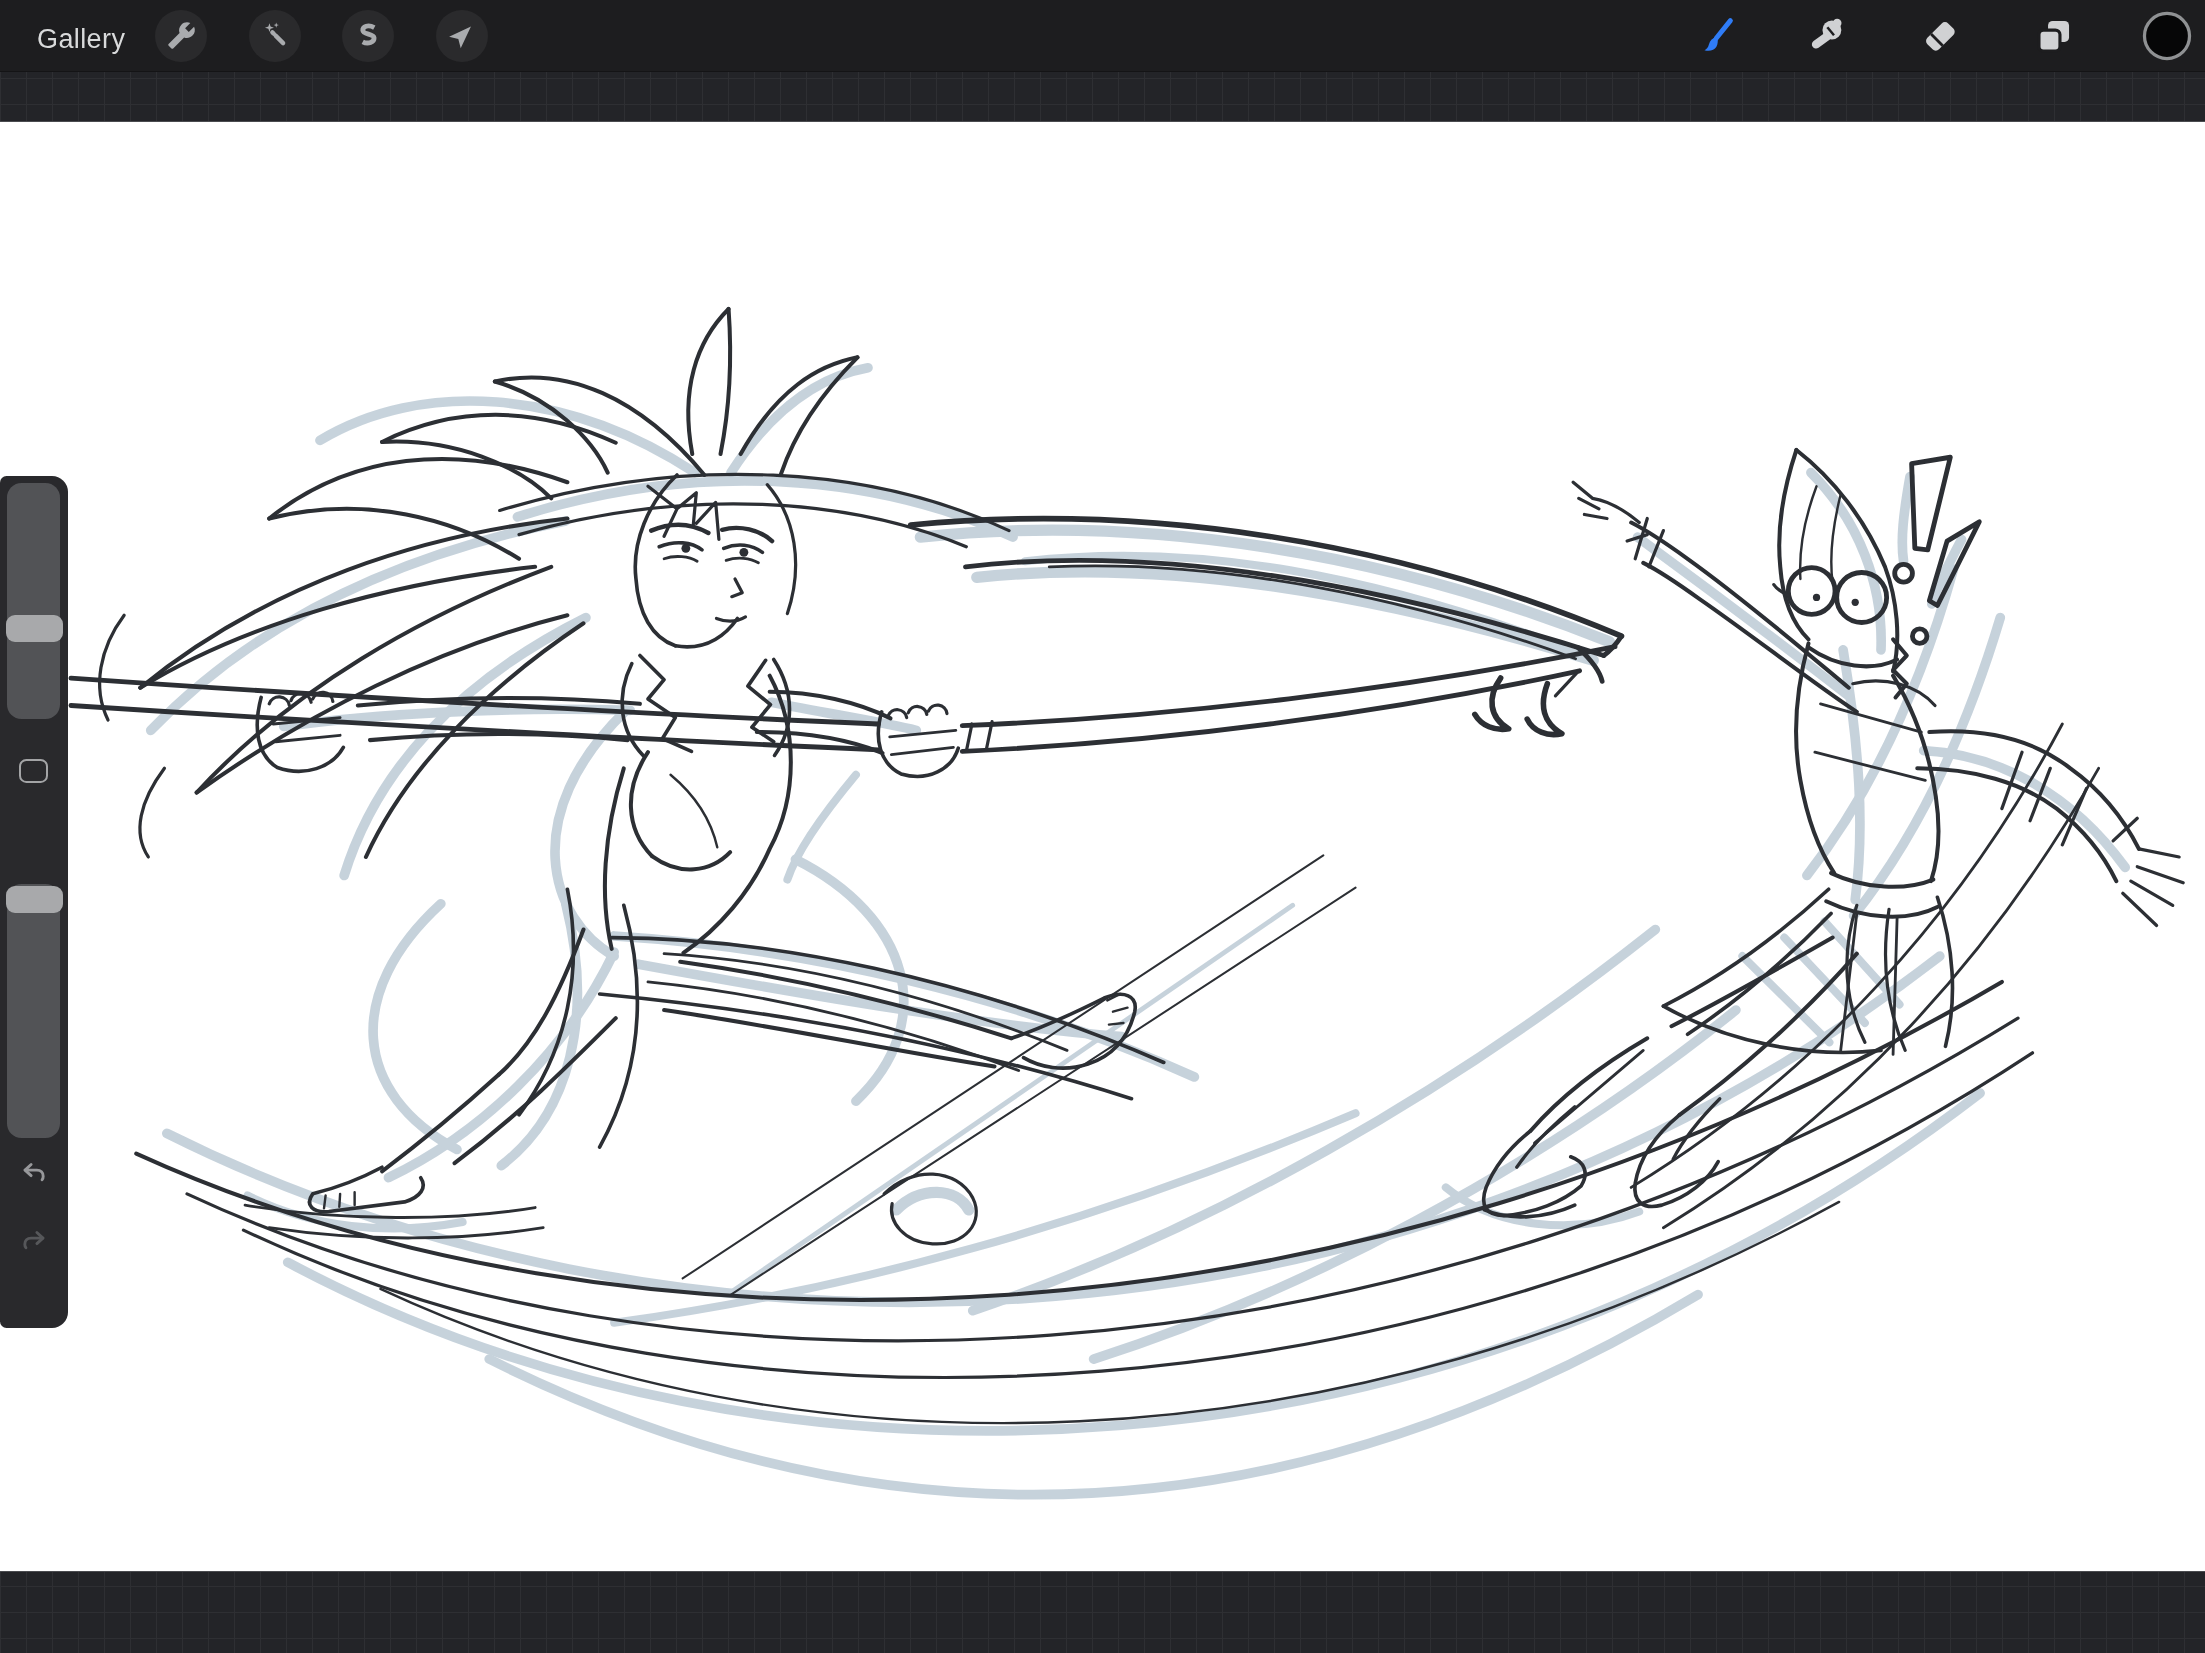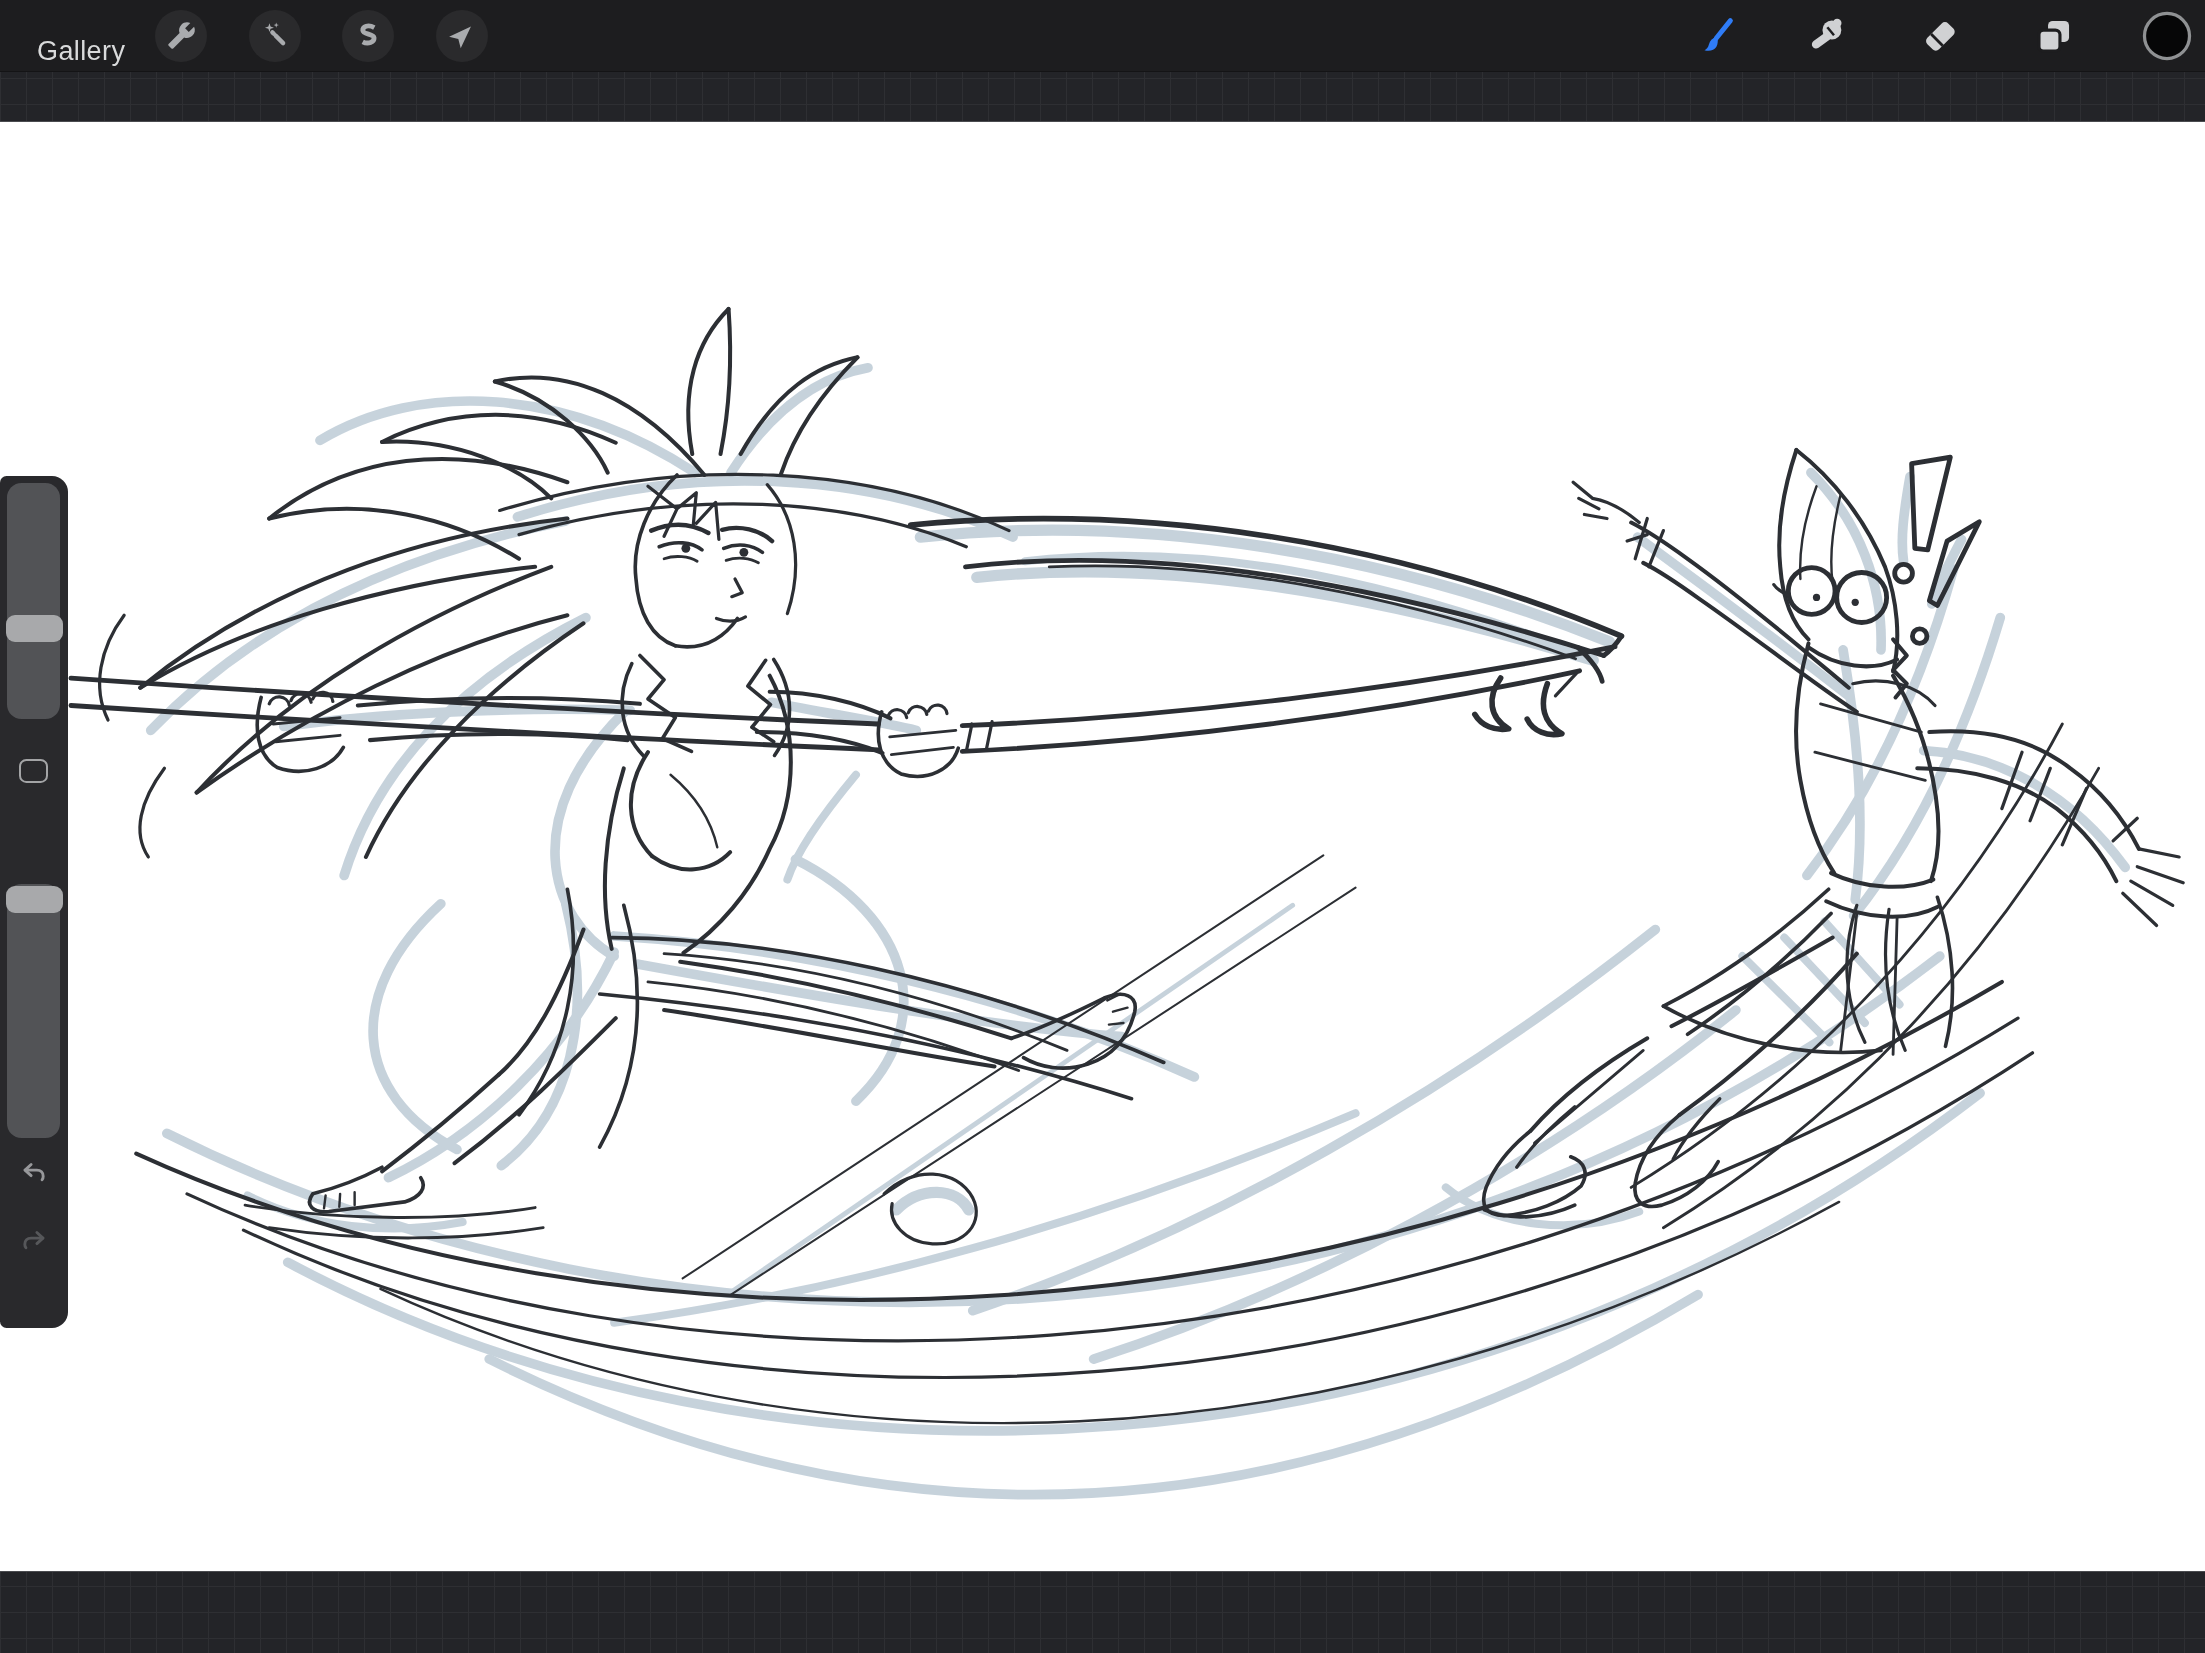--- a/index.html
+++ b/index.html
@@ -12,21 +12,21 @@
     background-size:26px 26px;
     font-family:"Liberation Sans", sans-serif;
     -webkit-user-select:none;user-select:none;
   }
   
   .topbar{
     position:absolute;left:0;top:0;width:2205px;height:71px;
     background:#1d1d1f;border-bottom:0.8px solid #141416;z-index:20;
   }
   .gallery-btn{
-    position:absolute;left:37px;top:16px;height:71px;line-height:71px;
+    position:absolute;left:37px;top:4px;height:71px;line-height:71px;
     font-size:27px;color:#d9dadb;letter-spacing:0.4px;cursor:default;text-align:center;
   }
   .tool-circle{
     position:absolute;top:9.7px;width:52px;height:52px;border-radius:50%;
     background:#2a2a2c;display:flex;align-items:center;justify-content:center;
   }
   .tool-circle svg{width:29px;height:29px;display:block;}
   .flat-tool{
     position:absolute;top:14.5px;width:42px;height:42px;
     display:flex;align-items:center;justify-content:center;

